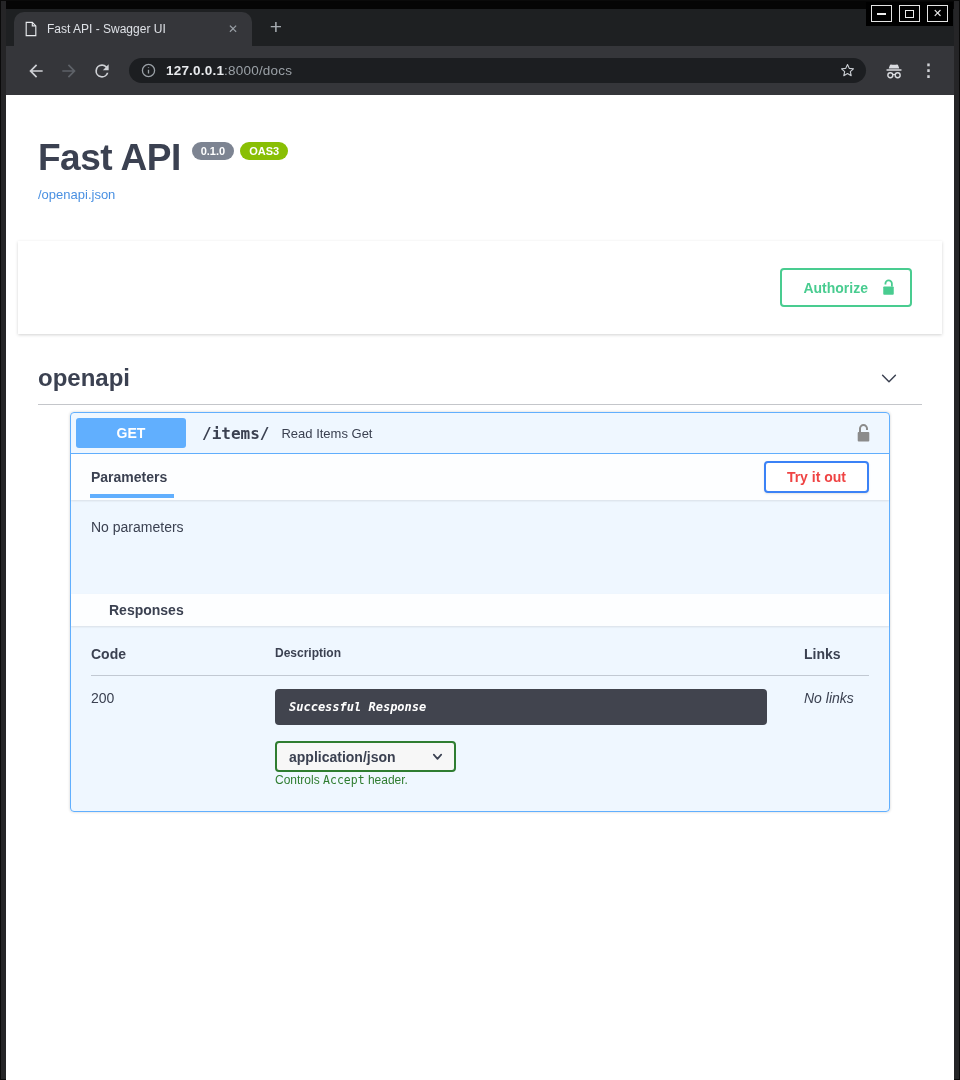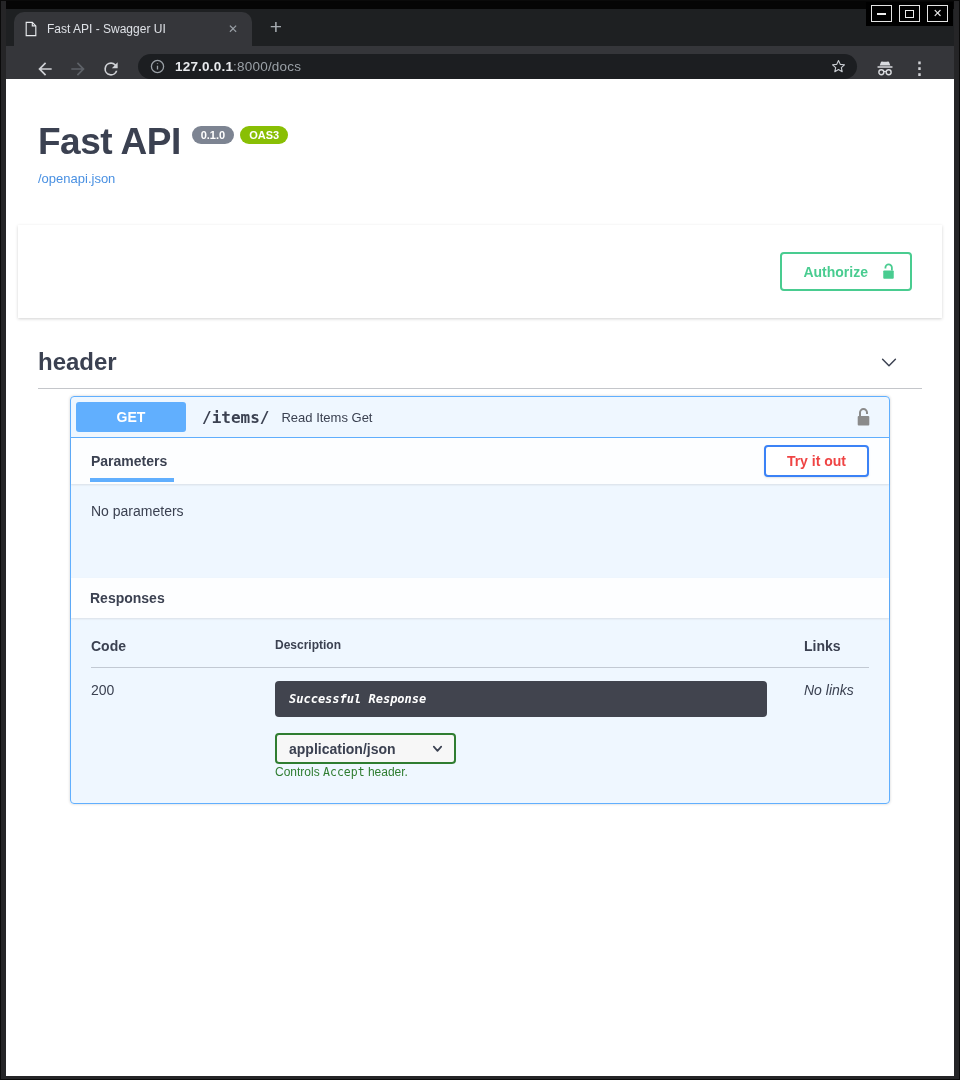--- a/index.html
+++ b/index.html
@@ -17,21 +17,21 @@
   .tab-close { color:#9aa0a6; font-size:12px; width:18px; height:18px; line-height:18px; text-align:center; border-radius:50%; cursor:pointer; }
   .new-tab { position:absolute; left:258px; top:7px; width:24px; height:24px; color:#a6abb1;
              font-size:21px; font-weight:400; text-align:center; line-height:22px; cursor:pointer; border-radius:50%; }
   .win-controls { position:absolute; top:1px; right:6px; display:flex; gap:7px; background:#000; padding:3px 5px 4px; z-index:5; }
   .win-btn { width:21px; height:17px; border:1px solid #e4e4e4; background:#000; color:#eee;
              display:flex; align-items:center; justify-content:center; cursor:pointer; }
   .win-btn .min-glyph { display:block; width:9px; height:0; border-top:2px solid #eee; }
   .win-btn .max-glyph { display:block; width:9px; height:8px; border:1px solid #eee; }
   .win-btn.close { font-size:11px; }
 
-  .toolbar { height:33px; background:#35363a; display:flex; align-items:flex-end; padding:0 29px; }
+  .toolbar { height:49px; background:#35363a; display:flex; align-items:center; padding:0 20px; }
   .nav-icon { width:20px; height:20px; margin-right:13px; flex:0 0 auto; cursor:pointer; }
   .nav-icon svg { width:100%; height:100%; }
   .urlbar { flex:1; height:25px; background:#1c1e21; border-radius:13px; display:flex; align-items:center;
             padding:0 10px 0 12px; margin:0 10px 0 4px; cursor:text; }
   .info-icon { width:15px; height:15px; margin-right:10px; flex:0 0 auto; }
   .url-text { font-size:13.5px; letter-spacing:.2px; }
   .url-host { color:#e8eaed; font-weight:bold; }
   .url-path { color:#9aa0a6; }
   .star-icon { margin-left:auto; width:17px; height:17px; cursor:pointer; }
   .incog-icon { width:24px; height:22px; margin:0 14px 0 6px; }
@@ -74,22 +74,22 @@
   .op-lock svg { width:17px; height:21px; }
 
   .section-header { height:46px; background:rgba(255,255,255,.85); display:flex; align-items:center;
                     justify-content:space-between; padding:0 20px; box-shadow:0 1px 2px rgba(0,0,0,.1); }
   .tab-item { position:relative; font-size:14px; font-weight:bold; color:#3b4151; cursor:pointer; }
   .tab-item::after { content:''; position:absolute; left:-1px; right:-7px; bottom:-13px; height:4px; background:#61affe; }
   .tryout-btn { border:2px solid #3b82f6; border-radius:4px; background:#fff; color:#ef4444;
                 font-size:14px; font-weight:bold; padding:6px 21px; cursor:pointer;
                 box-shadow:0 1px 2px rgba(0,0,0,.1); font-family:"Liberation Sans",sans-serif; }
   .params-body { padding:19px 20px; height:94px; font-size:14px; color:#3b4151; }
-  .responses-header { height:40px; background:rgba(255,255,255,.85); display:flex; align-items:center;
-                      padding:0 19px; font-size:14px; font-weight:bold; color:#3b4151;
+  .responses-header { height:32px; background:rgba(255,255,255,.85); display:flex; align-items:center;
+                      padding:0 38px; font-size:14px; font-weight:bold; color:#3b4151;
                       box-shadow:0 1px 2px rgba(0,0,0,.1); }
   .responses-body { padding:20px 20px 24px; }
   .resp-grid { display:grid; grid-template-columns:184px 529px 1fr; }
   .resp-head { font-weight:bold; color:#3b4151; padding-bottom:13px; border-bottom:1px solid rgba(59,65,81,.25); }
   .h-code, .h-links { font-size:14px; }
   .h-desc { font-size:12px; }
   .resp-cell { padding-top:13px; }
   .code-val { font-size:14px; color:#3b4151; }
   .resp-desc-box { width:492px; background:#41444e; border-radius:4px; padding:11px 14px;
                    font-family:"DejaVu Sans Mono", monospace; font-style:italic; font-weight:bold;
@@ -187,21 +187,21 @@
         <span>Authorize</span>
         <svg viewBox="0 0 20 24">
           <path d="M14.5 10.5 V6.8 a4.3 4.3 0 0 0 -8.6 0 V8" fill="none" stroke="#49cc90" stroke-width="2.4"></path>
           <rect x="3" y="10.5" width="14" height="11" rx="1.2" fill="#49cc90"></rect>
         </svg>
       </button>
     </div>
 
     <div class="tag-section">
       <div class="tag-header">
-        <span class="tag-name">header</span>
+        <span class="tag-name">openapi</span>
         <svg class="tag-chevron" viewBox="0 0 24 24" fill="none" stroke="#3b4151" stroke-width="1.6" stroke-linecap="round" stroke-linejoin="round">
           <polyline points="5 9 12 16 19 9"></polyline>
         </svg>
       </div>
 
       <div class="opblock">
         <div class="op-summary">
           <span class="method-badge">GET</span>
           <span class="op-path">/items/</span>
           <span class="op-desc">Read Items Get</span>

